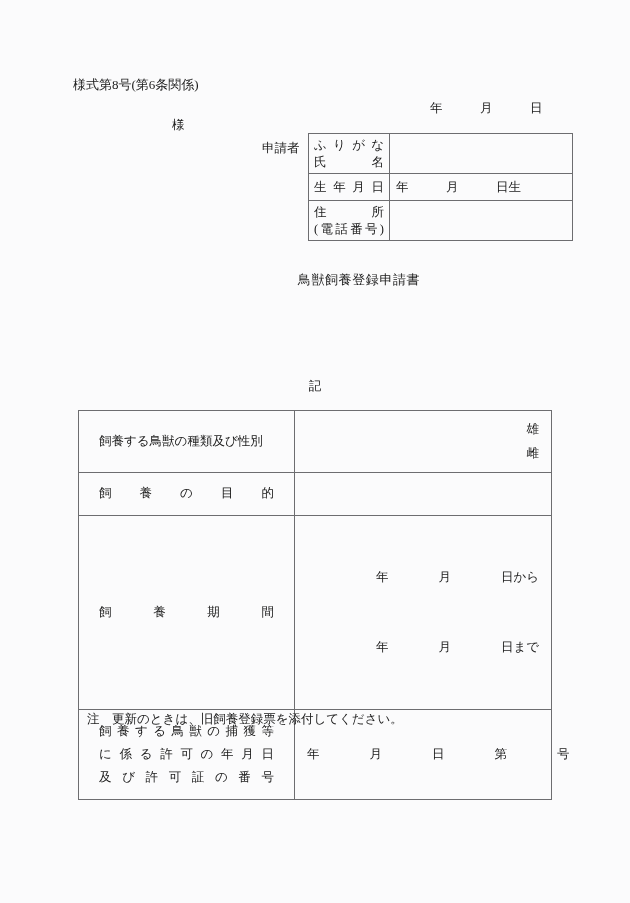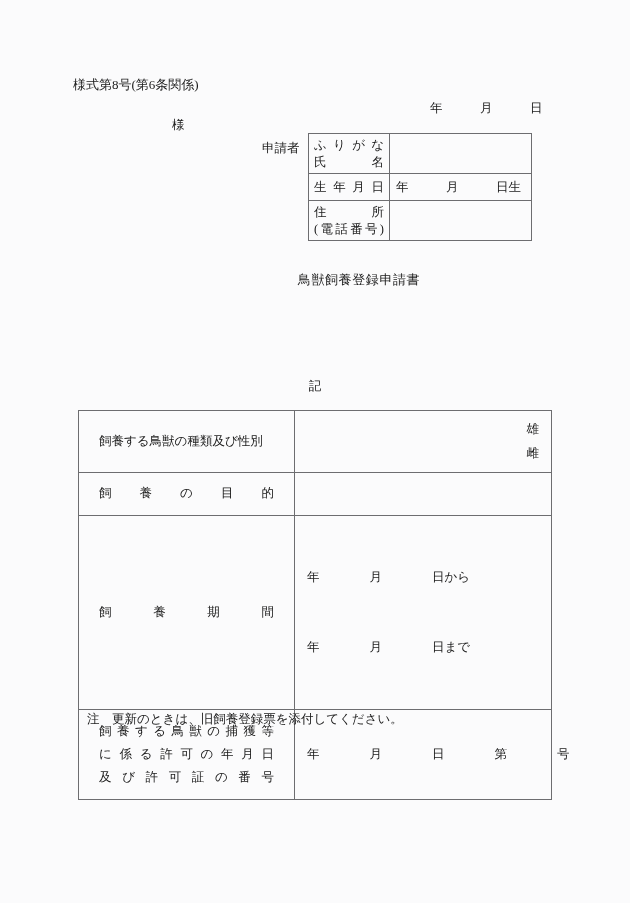--- a/index.html
+++ b/index.html
@@ -48,21 +48,21 @@
     position: absolute;
     left: 262px;
     top: 140px;
     font-size: 12.5px;
     white-space: nowrap;
   }
   .applicant-table {
     position: absolute;
     left: 308px;
     top: 133px;
-    width: 224px;
+    width: 265px;
     border-collapse: collapse;
     table-layout: fixed;
   }
   .applicant-table td {
     border: 1px solid #6d6d70;
     font-size: 12.5px;
     padding: 0;
     vertical-align: middle;
   }
   .applicant-table td.lbl {
@@ -145,21 +145,21 @@
   .m-r2 { height: 43px; }
   .m-r3 { height: 70px; }
   .m-r4 { height: 90px; }
 
   .sex-col {
     text-align: right;
     padding-right: 8px;
     line-height: 1.95;
   }
   .period-lines {
-    text-align: left;
+    text-align: right;
     line-height: 1.75;
     white-space: pre;
     padding-right: 16px;
   }
   .permit-line {
     text-align: left;
     white-space: pre;
     padding-right: 8px;
   }
 

